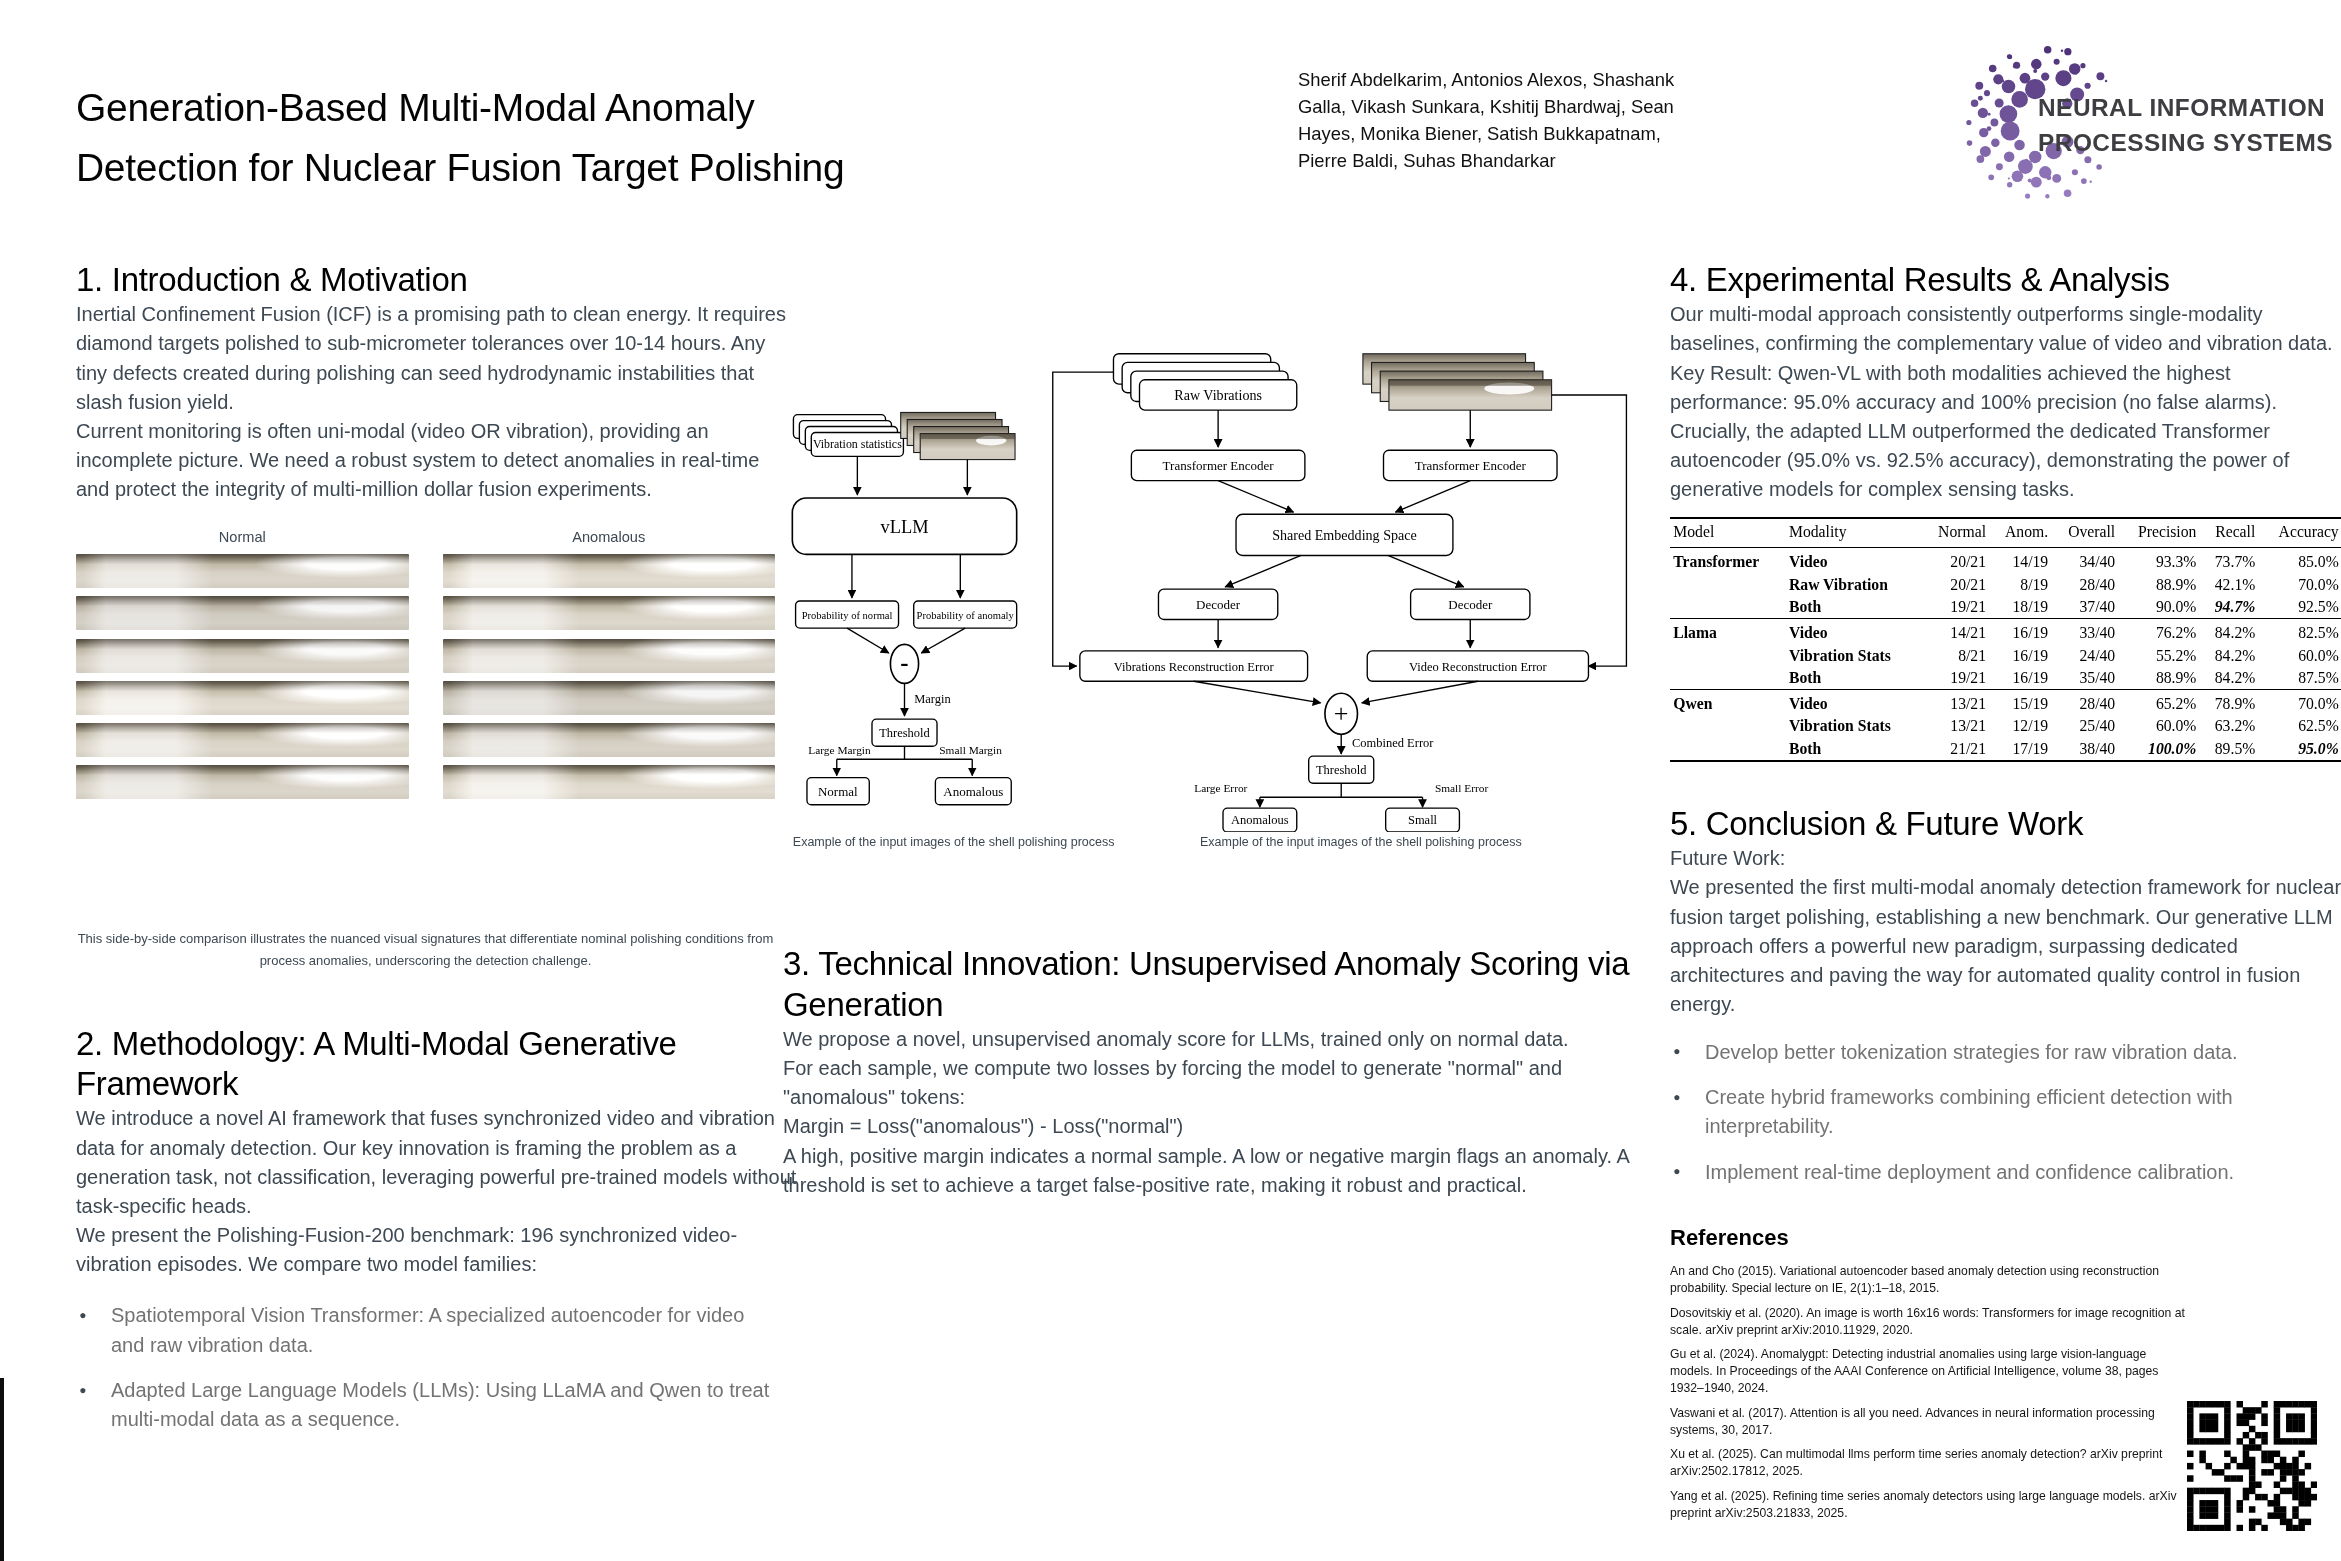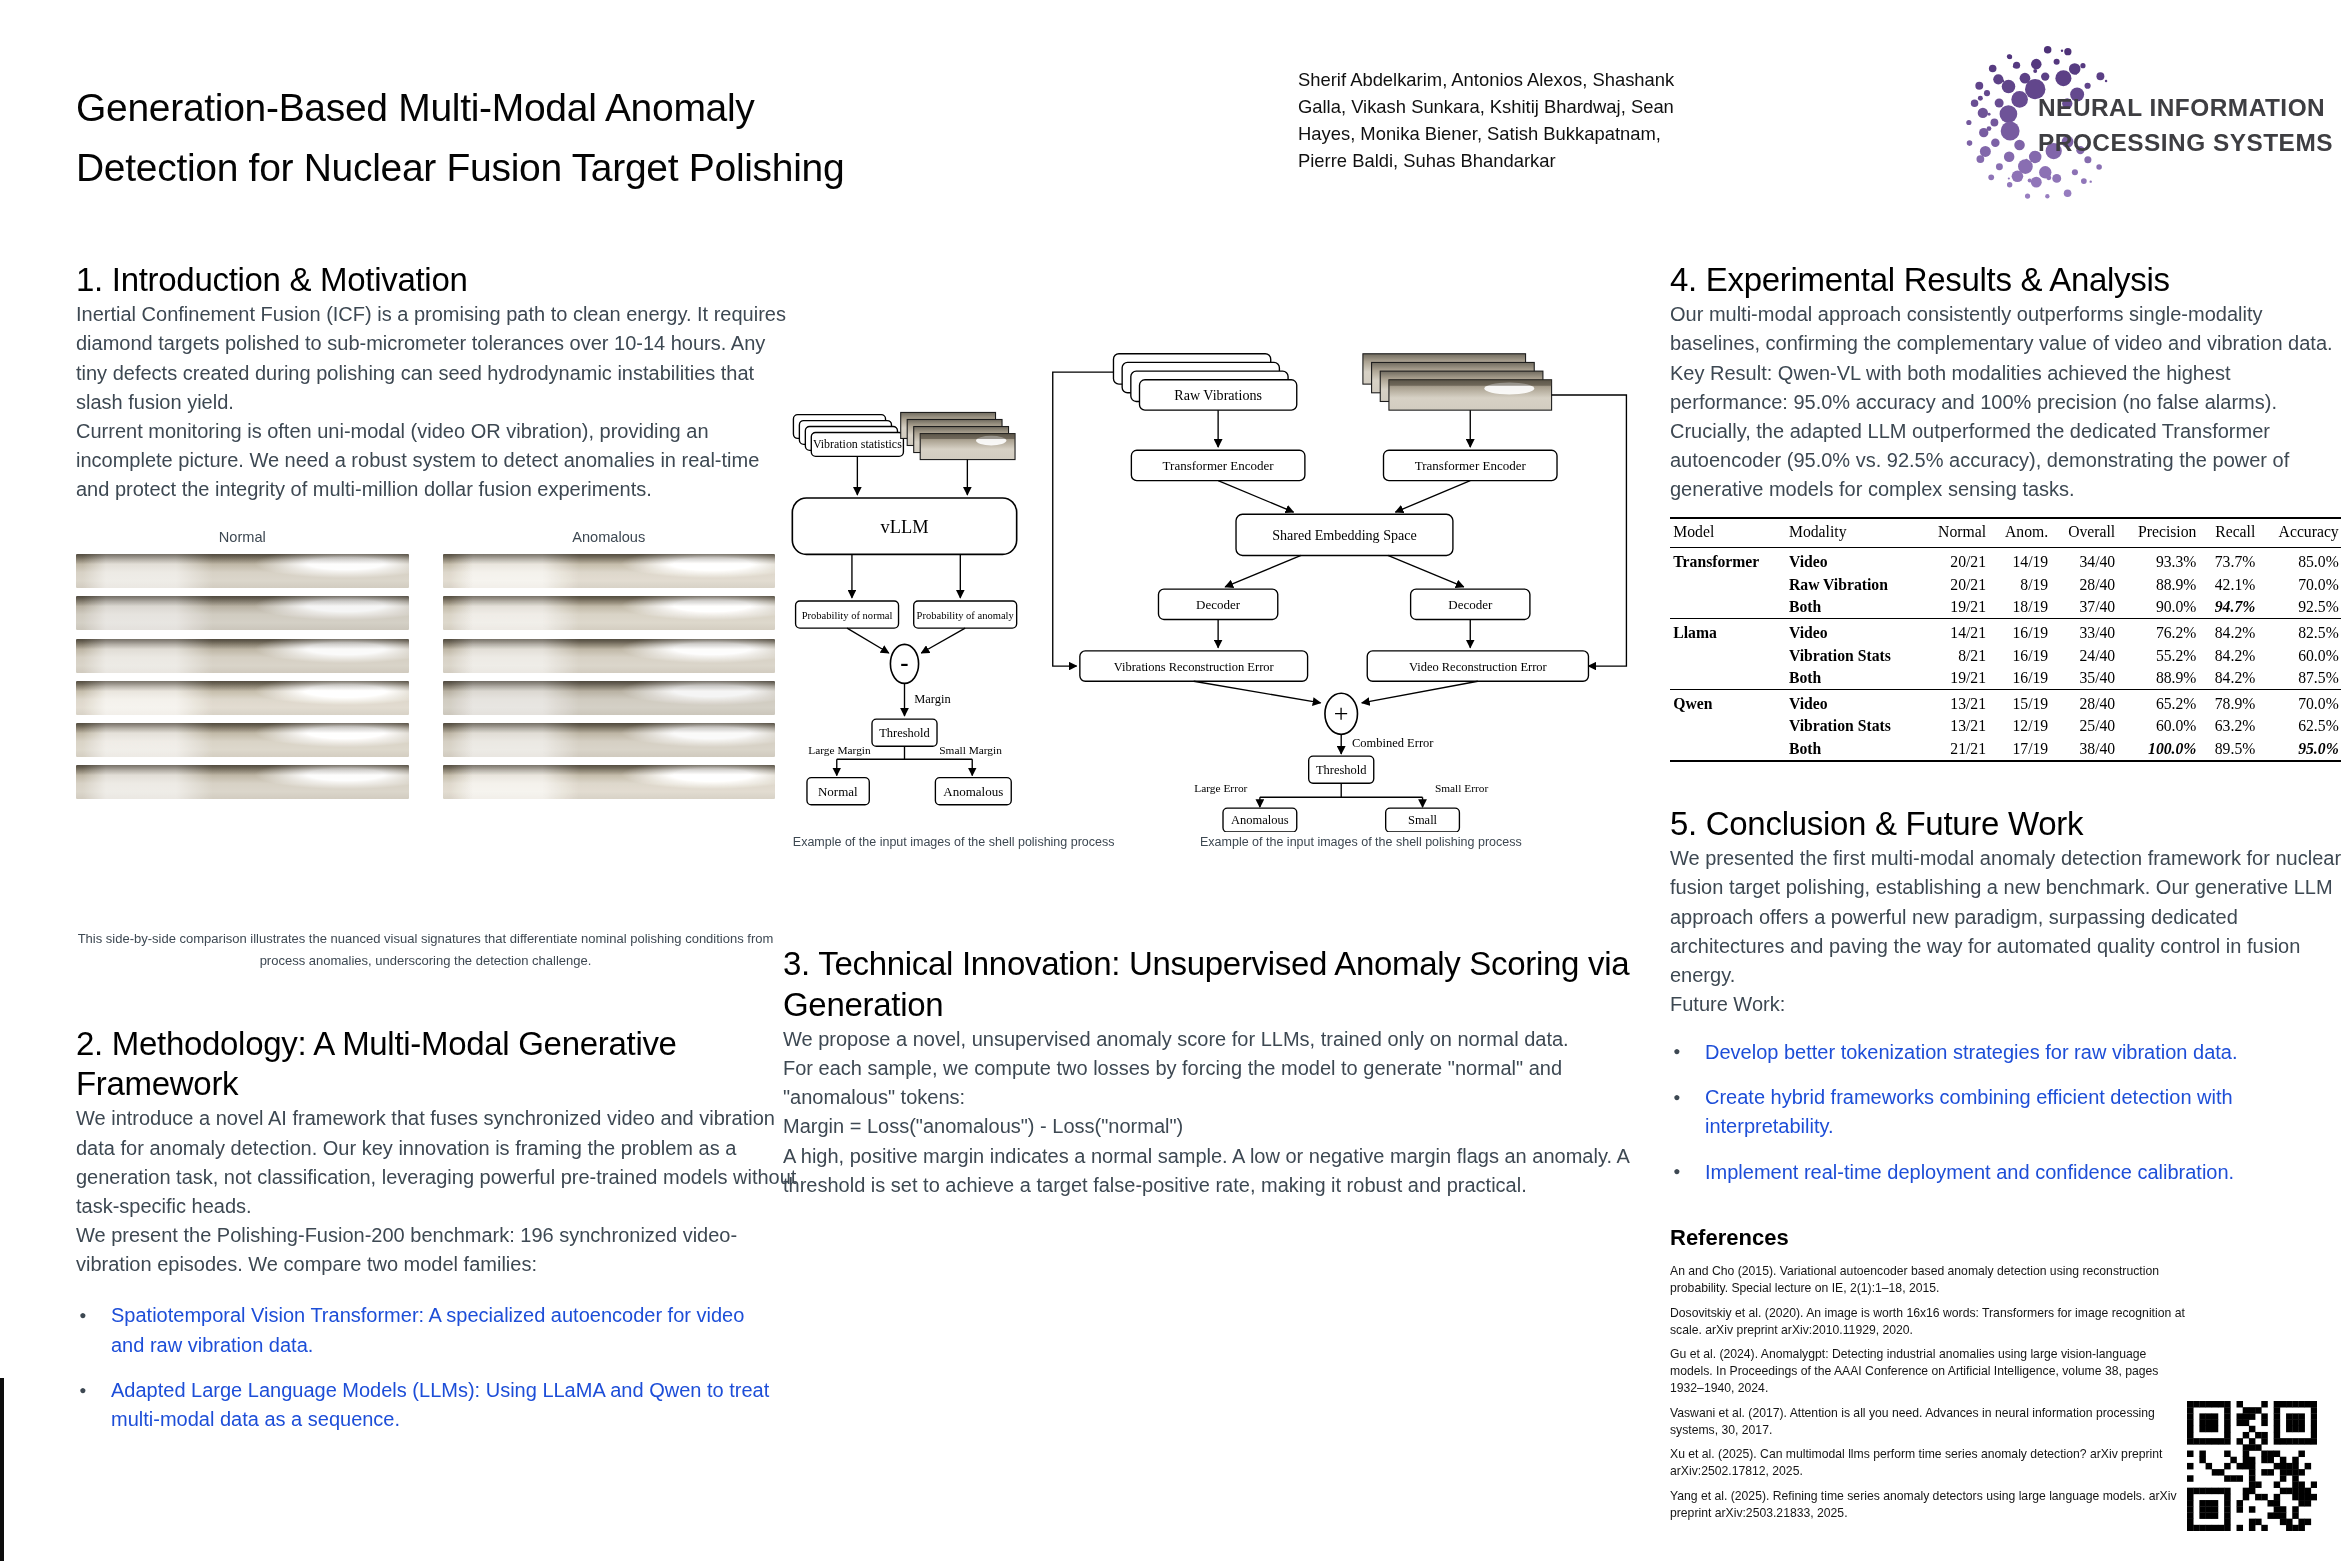--- a/index.html
+++ b/index.html
@@ -19,21 +19,21 @@
   .col{position:absolute;top:260px;}
   #col1{left:76px;width:726px;}
   #col2{left:783px;width:900px;}
   #col3{left:1670px;width:672px;}
 
   h2.sec{font-size:33px;font-weight:400;color:#000;margin:0;line-height:1.22;letter-spacing:-0.3px;}
   p.body{font-size:20px;line-height:1.46;color:#3d4852;margin:0;}
   .mt-h{margin-top:25px;} .mt-p{margin-top:23px;}
 
   ul.blist{list-style:none;margin:22px 0 0 0;padding:0;}
-  ul.blist li{position:relative;font-size:20px;line-height:1.46;color:#1d4ed8;
+  ul.blist li{position:relative;font-size:20px;line-height:1.46;color:#737373;
               padding-left:35px;margin-bottom:16.3px;}
   ul.blist li::before{content:"●";position:absolute;left:3.3px;top:5.4px;font-size:12px;color:#3d4852;}
 
   
   .fig-labels{width:699px;display:grid;grid-template-columns:1fr 1fr;column-gap:34px;
               text-align:center;font-size:14.6px;color:#3d4852;margin-top:24px;}
   #thumb-grid{width:699px;display:grid;grid-template-columns:1fr 1fr;column-gap:34px;row-gap:8.1px;margin-top:9.8px;}
   .thumb{height:34px;border-radius:1.1px;background:
       linear-gradient(180deg, rgba(58,50,38,.55) 0%, rgba(58,50,38,.20) 16%, rgba(58,50,38,0) 30%),
       radial-gradient(38% 60% at 81% 28%, rgba(255,255,255,.97) 0 30%, rgba(255,255,255,0) 72%),
@@ -482,22 +482,22 @@
             <td class="tr-al">17/19</td>
             <td class="tr-al">38/40</td>
             <td class="tr-al b">100.0%</td>
             <td class="tr-al">89.5%</td>
             <td class="tr-al b">95.0%</td>
           </tr>
         </tbody>
     </table>
 
     <h2 class="sec" style="margin-top:42px">5. Conclusion &amp; Future Work</h2>
+    <p class="body mt-p" style="width:672px">Future Work:</p>
     <p class="body mt-h" style="width:672px">We presented the first multi-modal anomaly detection framework for nuclear fusion target polishing, establishing a new benchmark. Our generative LLM approach offers a powerful new paradigm, surpassing dedicated architectures and paving the way for automated quality control in fusion energy.</p>
-    <p class="body mt-p" style="width:672px">Future Work:</p>
     <ul class="blist" style="width:651px;margin-top:18.4px">
         <li>Develop better tokenization strategies for raw vibration data.</li>
         <li>Create hybrid frameworks combining efficient detection with interpretability.</li>
         <li>Implement real-time deployment and confidence calibration.</li>
       </ul>
 
     <div class="refs-heading">References</div>
     <div class="reflist">
         <p>An and Cho (2015). Variational autoencoder based anomaly detection using reconstruction probability. Special lecture on IE, 2(1):1–18, 2015.</p>
         <p>Dosovitskiy et al. (2020). An image is worth 16x16 words: Transformers for image recognition at scale. arXiv preprint arXiv:2010.11929, 2020.</p>

